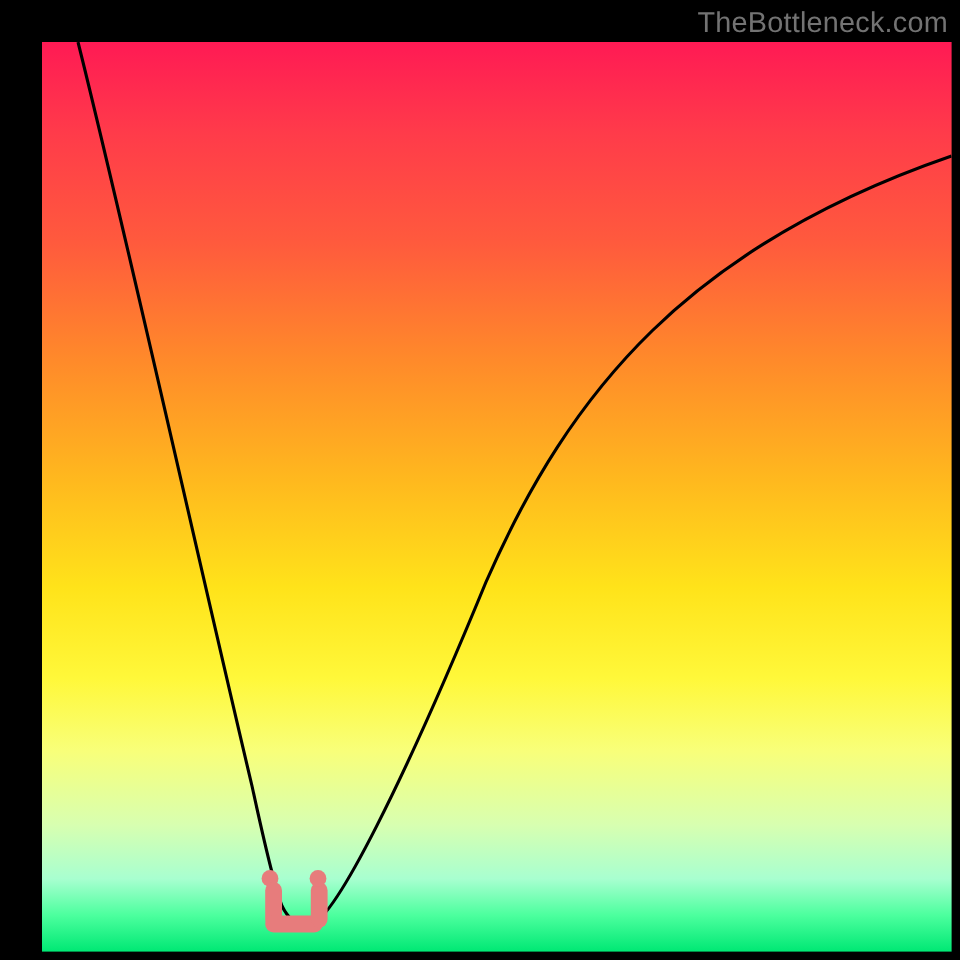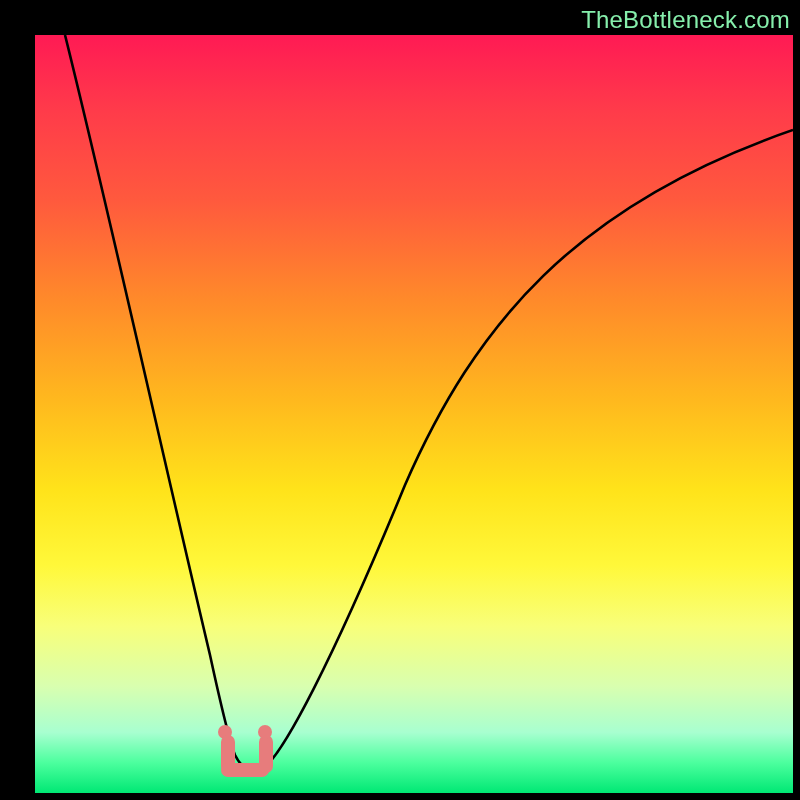--- a/index.html
+++ b/index.html
@@ -42,21 +42,21 @@
     left: 0;
     top: 0;
     width: 758px;
     height: 758px;
     pointer-events: none;
   }
   .watermark {
     position: absolute;
     top: 6px;
     right: 10px;
-    color: #86efac;
+    color: #737373;
     font-size: 24px;
     font-weight: 400;
     letter-spacing: 0.2px;
     user-select: none;
   }
   .mark {
     position: absolute;
     background: #e77c7c;
     border-radius: 999px;
   }

